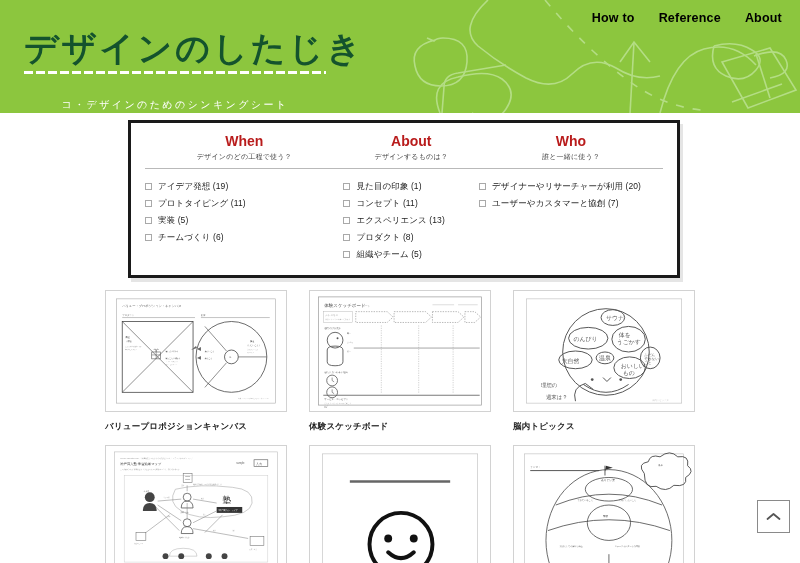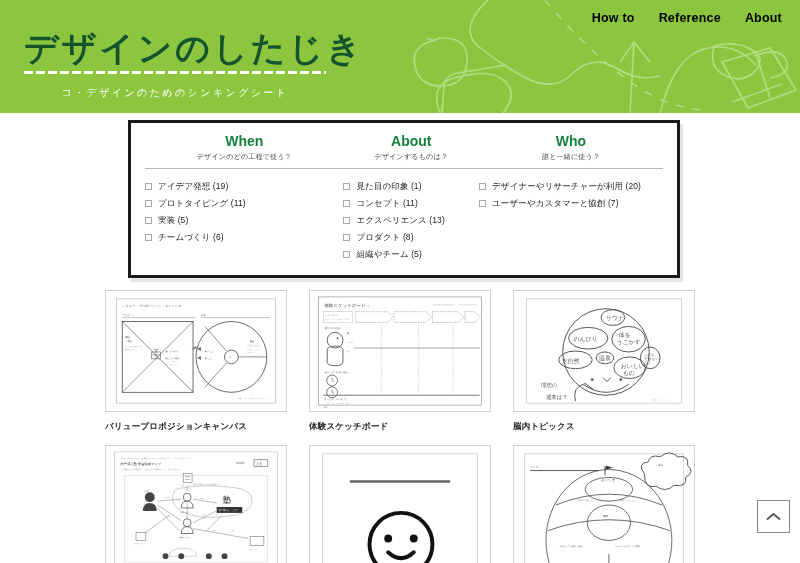--- a/index.html
+++ b/index.html
@@ -57,21 +57,21 @@
     font-family: "DejaVu Sans", sans-serif;
   }
   .logo-rule {
     margin-top: 3px;
     width: 302px;
     height: 3px;
     background: repeating-linear-gradient(to right,
       #ffffff 0px, #ffffff 9px, rgba(255,255,255,0) 9px, rgba(255,255,255,0) 12px);
   }
   .logo-sub {
-    margin-top: 12px;
+    margin-top: 24px;
     color: #ffffff;
     font-size: 10px;
     letter-spacing: 2.4px;
     text-align: center;
     width: 302px;
     white-space: nowrap;
   }
 
   
   .filter-wrap {
@@ -90,21 +90,21 @@
   }
   .fcol { position: relative; }
   .fcol-when { width: 205px; }
   .fcol-what { width: 140px; }
   .fcol-who  { width: 190px; }
 
   .fcol-title {
     text-align: center;
     font-size: 14px;
     font-weight: bold;
-    color: #15803d;
+    color: #b91c1c;
     line-height: 17px;
     white-space: nowrap;
   }
   .fcol-sub {
     text-align: center;
     font-size: 7px;
     color: #444;
     margin-top: 2px;
     letter-spacing: .2px;
     white-space: nowrap;

